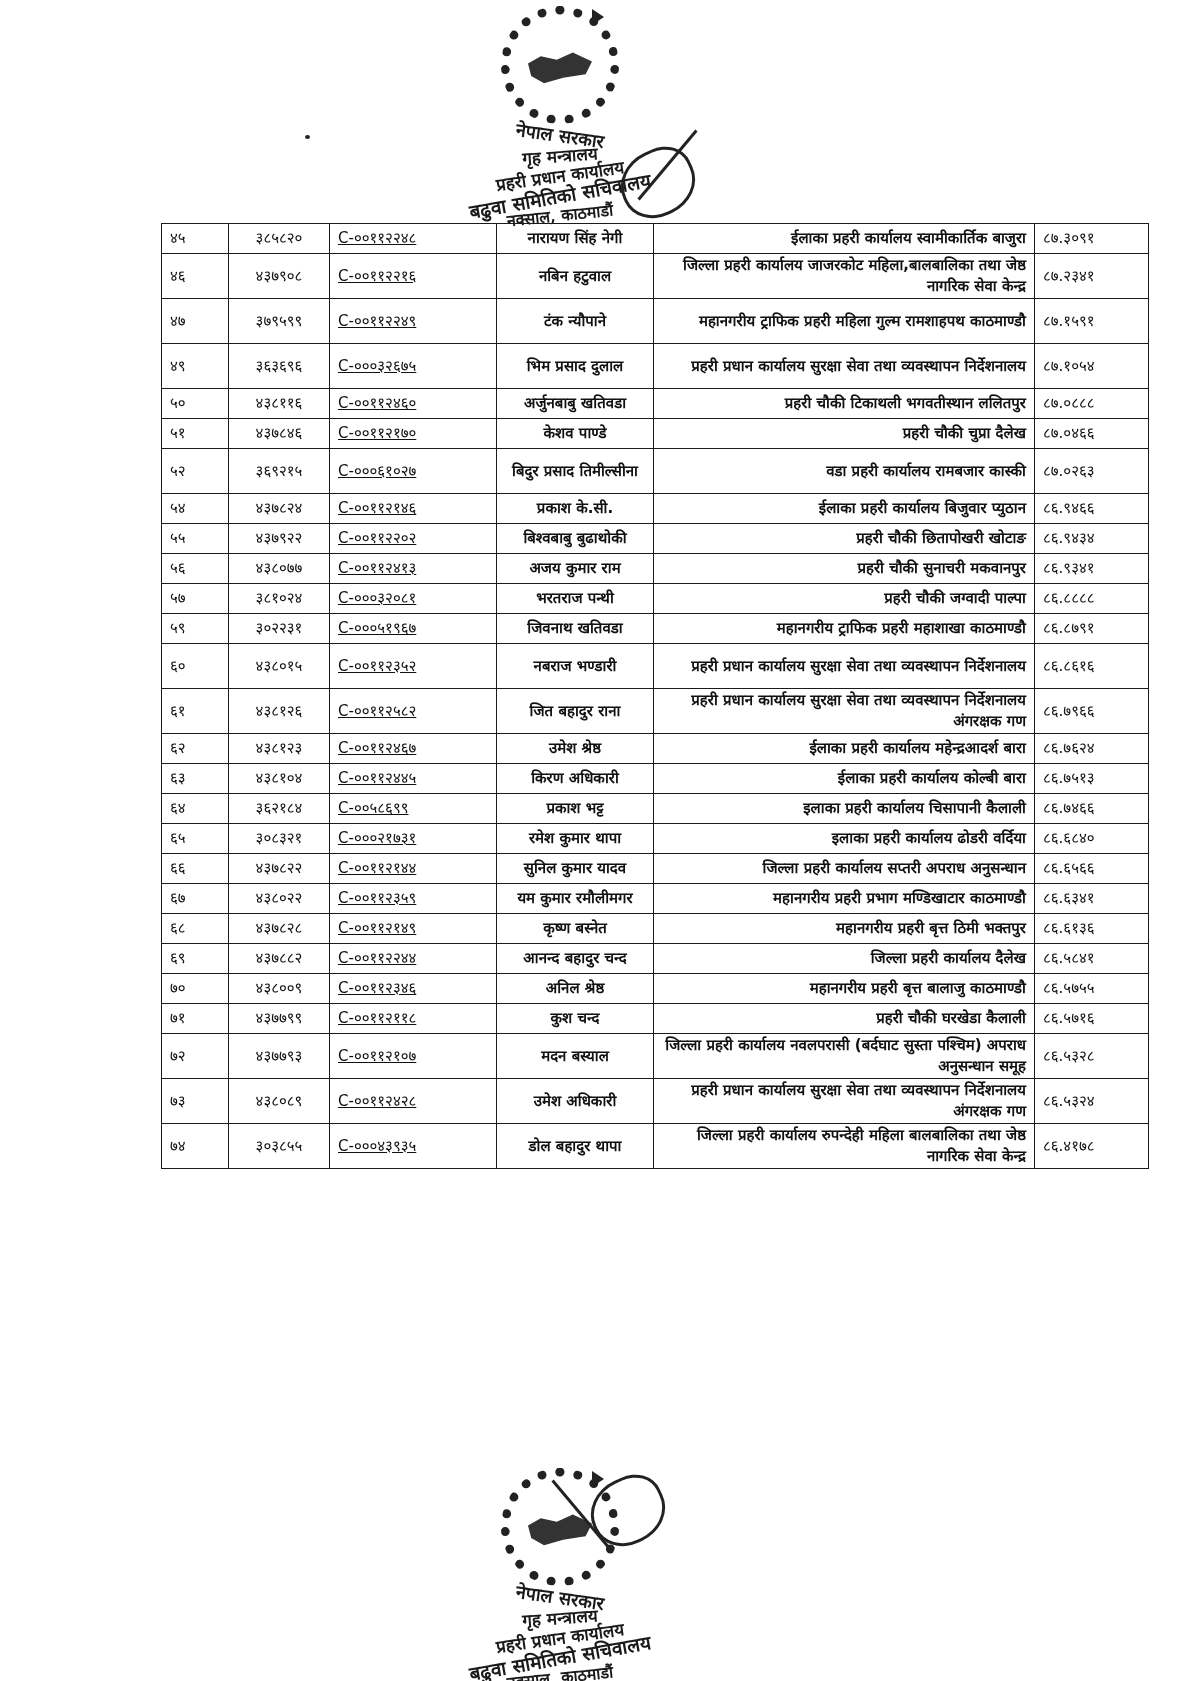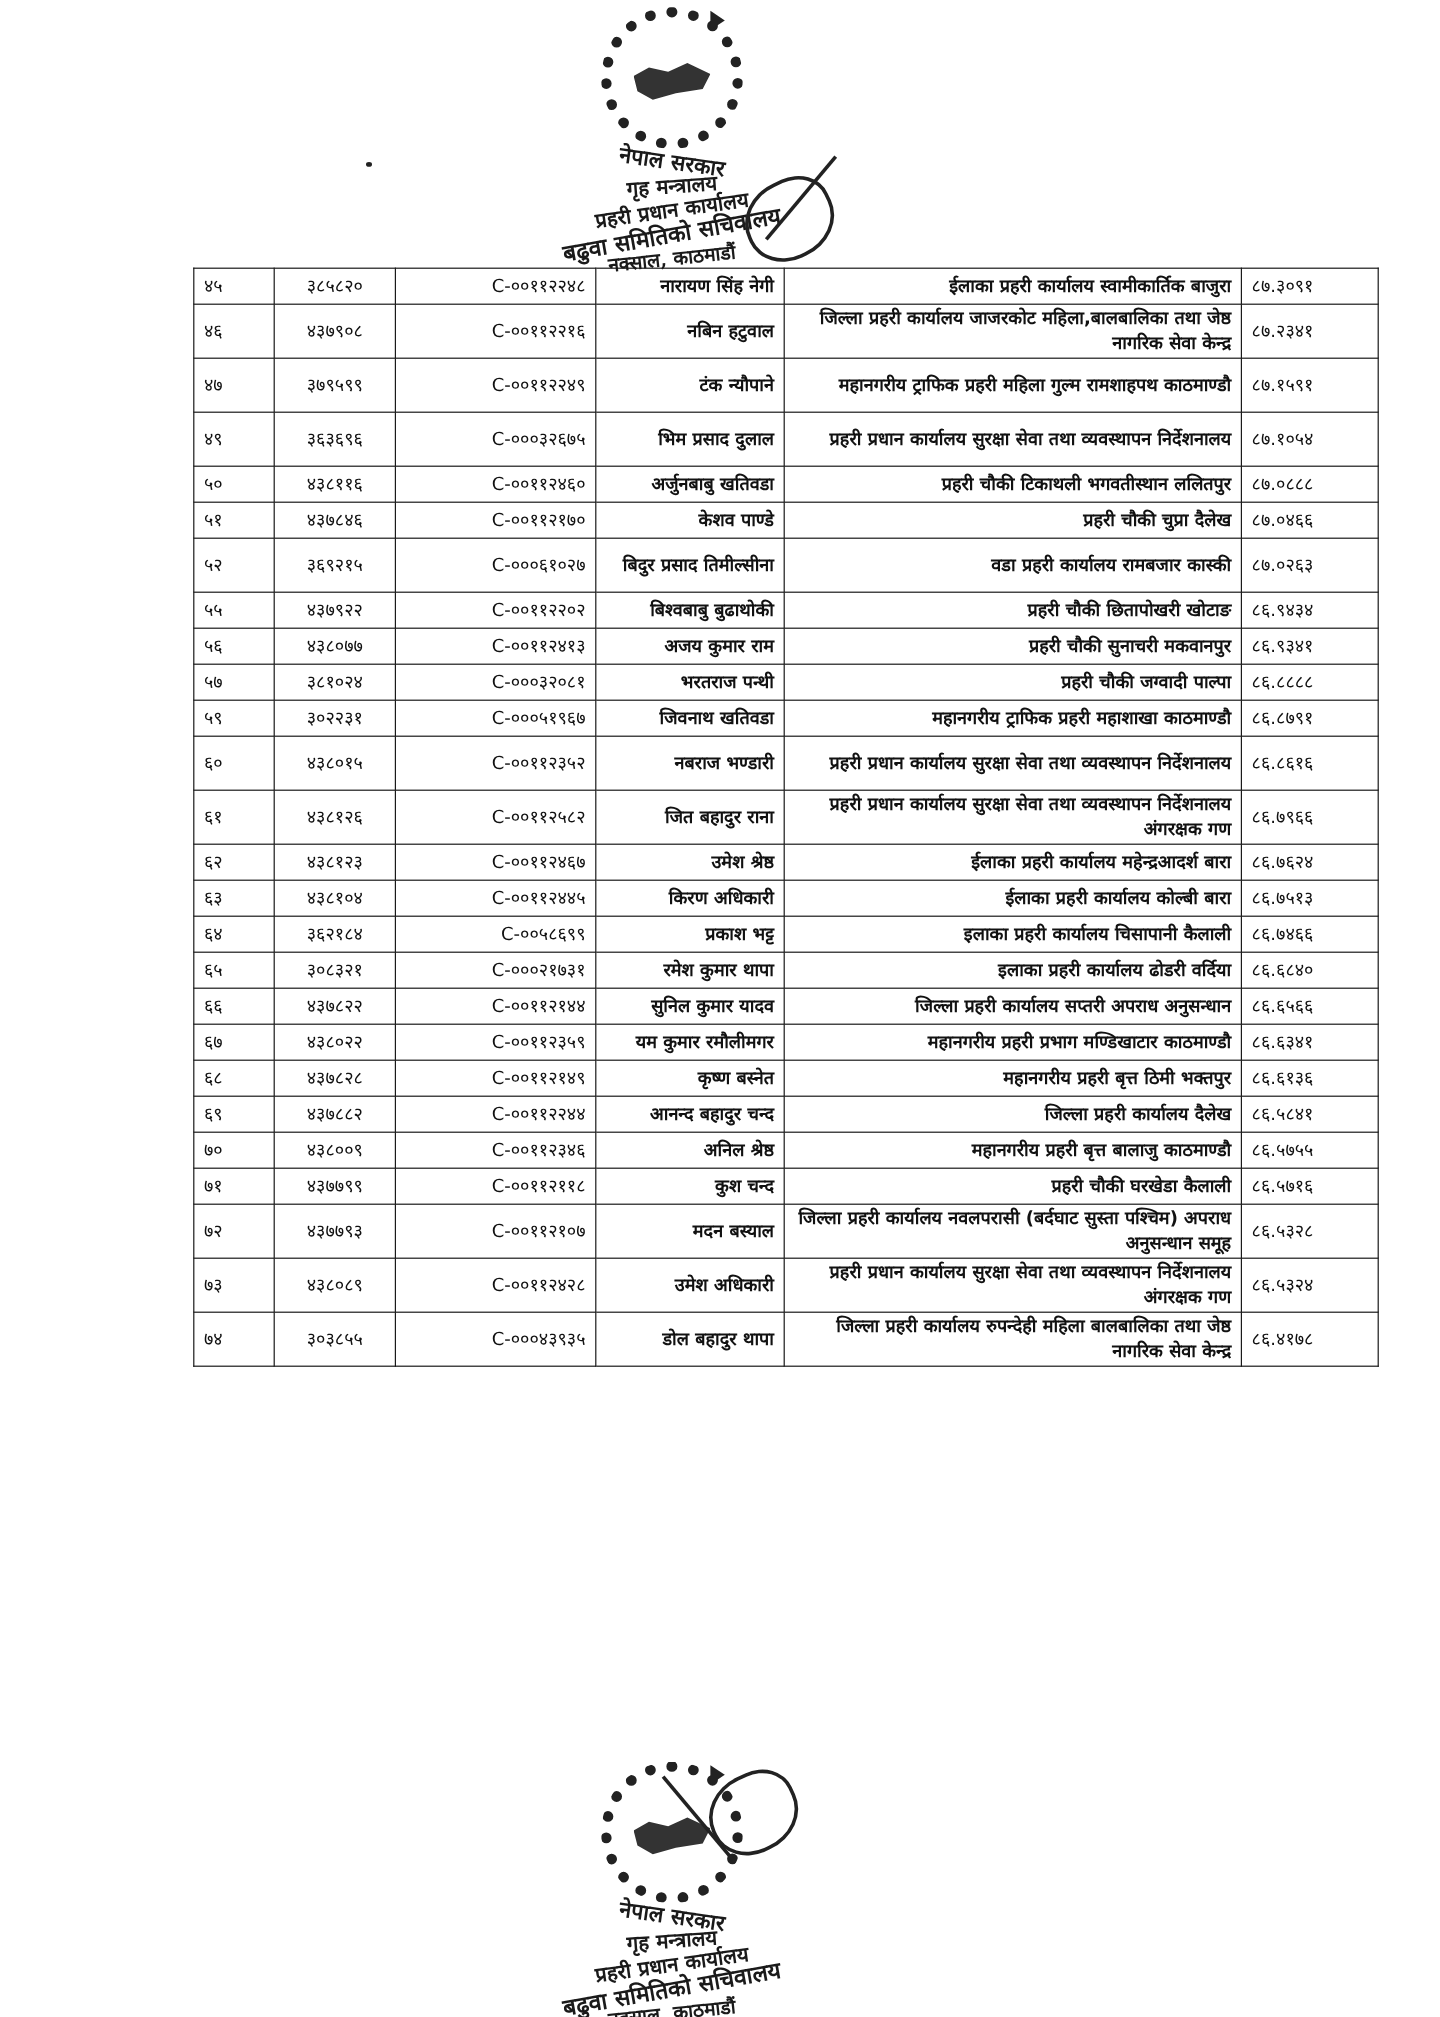--- a/index.html
+++ b/index.html
@@ -51,22 +51,22 @@
     border-collapse: collapse; width: 985px; table-layout: fixed; border-radius: 23px;
   }
   table.results td {
     border: 1.5px solid #1a1a1a; padding: 0 8px; font-size: 15px;
     vertical-align: middle; line-height: 21px;
   }
   tr.single td { height: 29px; }
   tr.double td { height: 44px; }
   td.c-sn { width: 50px; text-align: left; padding-left: 14px; font-size: 17px; }
   td.c-roll { width: 84px; text-align: center; font-size: 17px; }
-  td.c-sym { width: 150px; text-align: right; font-size: 17px; }
-  td.c-name { width: 140px; text-align: right; font-weight: bold; }
+  td.c-sym { width: 150px; text-align: left; font-size: 17px; text-decoration: underline; }
+  td.c-name { width: 140px; text-align: center; font-weight: bold; }
   td.c-office { width: 364px; text-align: right; font-weight: bold; }
   td.c-score { width: 97px; font-size: 17px; }
 </style>
 </head>
 <body>
 
 <div class="stamp stamp-top">
   <div class="emblem">
       <div class="map"></div>
       <div class="flag"></div>
@@ -135,20 +135,28 @@
       </tr>
       <tr class="double">
         <td class="c-sn">५२</td>
         <td class="c-roll">३६९२१५</td>
         <td class="c-sym">C-०००६१०२७</td>
         <td class="c-name">बिदुर प्रसाद तिमील्सीना</td>
         <td class="c-office">वडा प्रहरी कार्यालय रामबजार कास्की</td>
         <td class="c-score">८७.०२६३</td>
       </tr>
       <tr class="single">
+        <td class="c-sn">५४</td>
+        <td class="c-roll">४३७८२४</td>
+        <td class="c-sym">C-००११२१४६</td>
+        <td class="c-name">प्रकाश के.सी.</td>
+        <td class="c-office">ईलाका प्रहरी कार्यालय बिजुवार प्युठान</td>
+        <td class="c-score">८६.९४६६</td>
+      </tr>
+      <tr class="single">
         <td class="c-sn">५५</td>
         <td class="c-roll">४३७९२२</td>
         <td class="c-sym">C-००११२२०२</td>
         <td class="c-name">बिश्वबाबु बुढाथोकी</td>
         <td class="c-office">प्रहरी चौकी छितापोखरी खोटाङ</td>
         <td class="c-score">८६.९४३४</td>
       </tr>
       <tr class="single">
         <td class="c-sn">५६</td>
         <td class="c-roll">४३८०७७</td>

